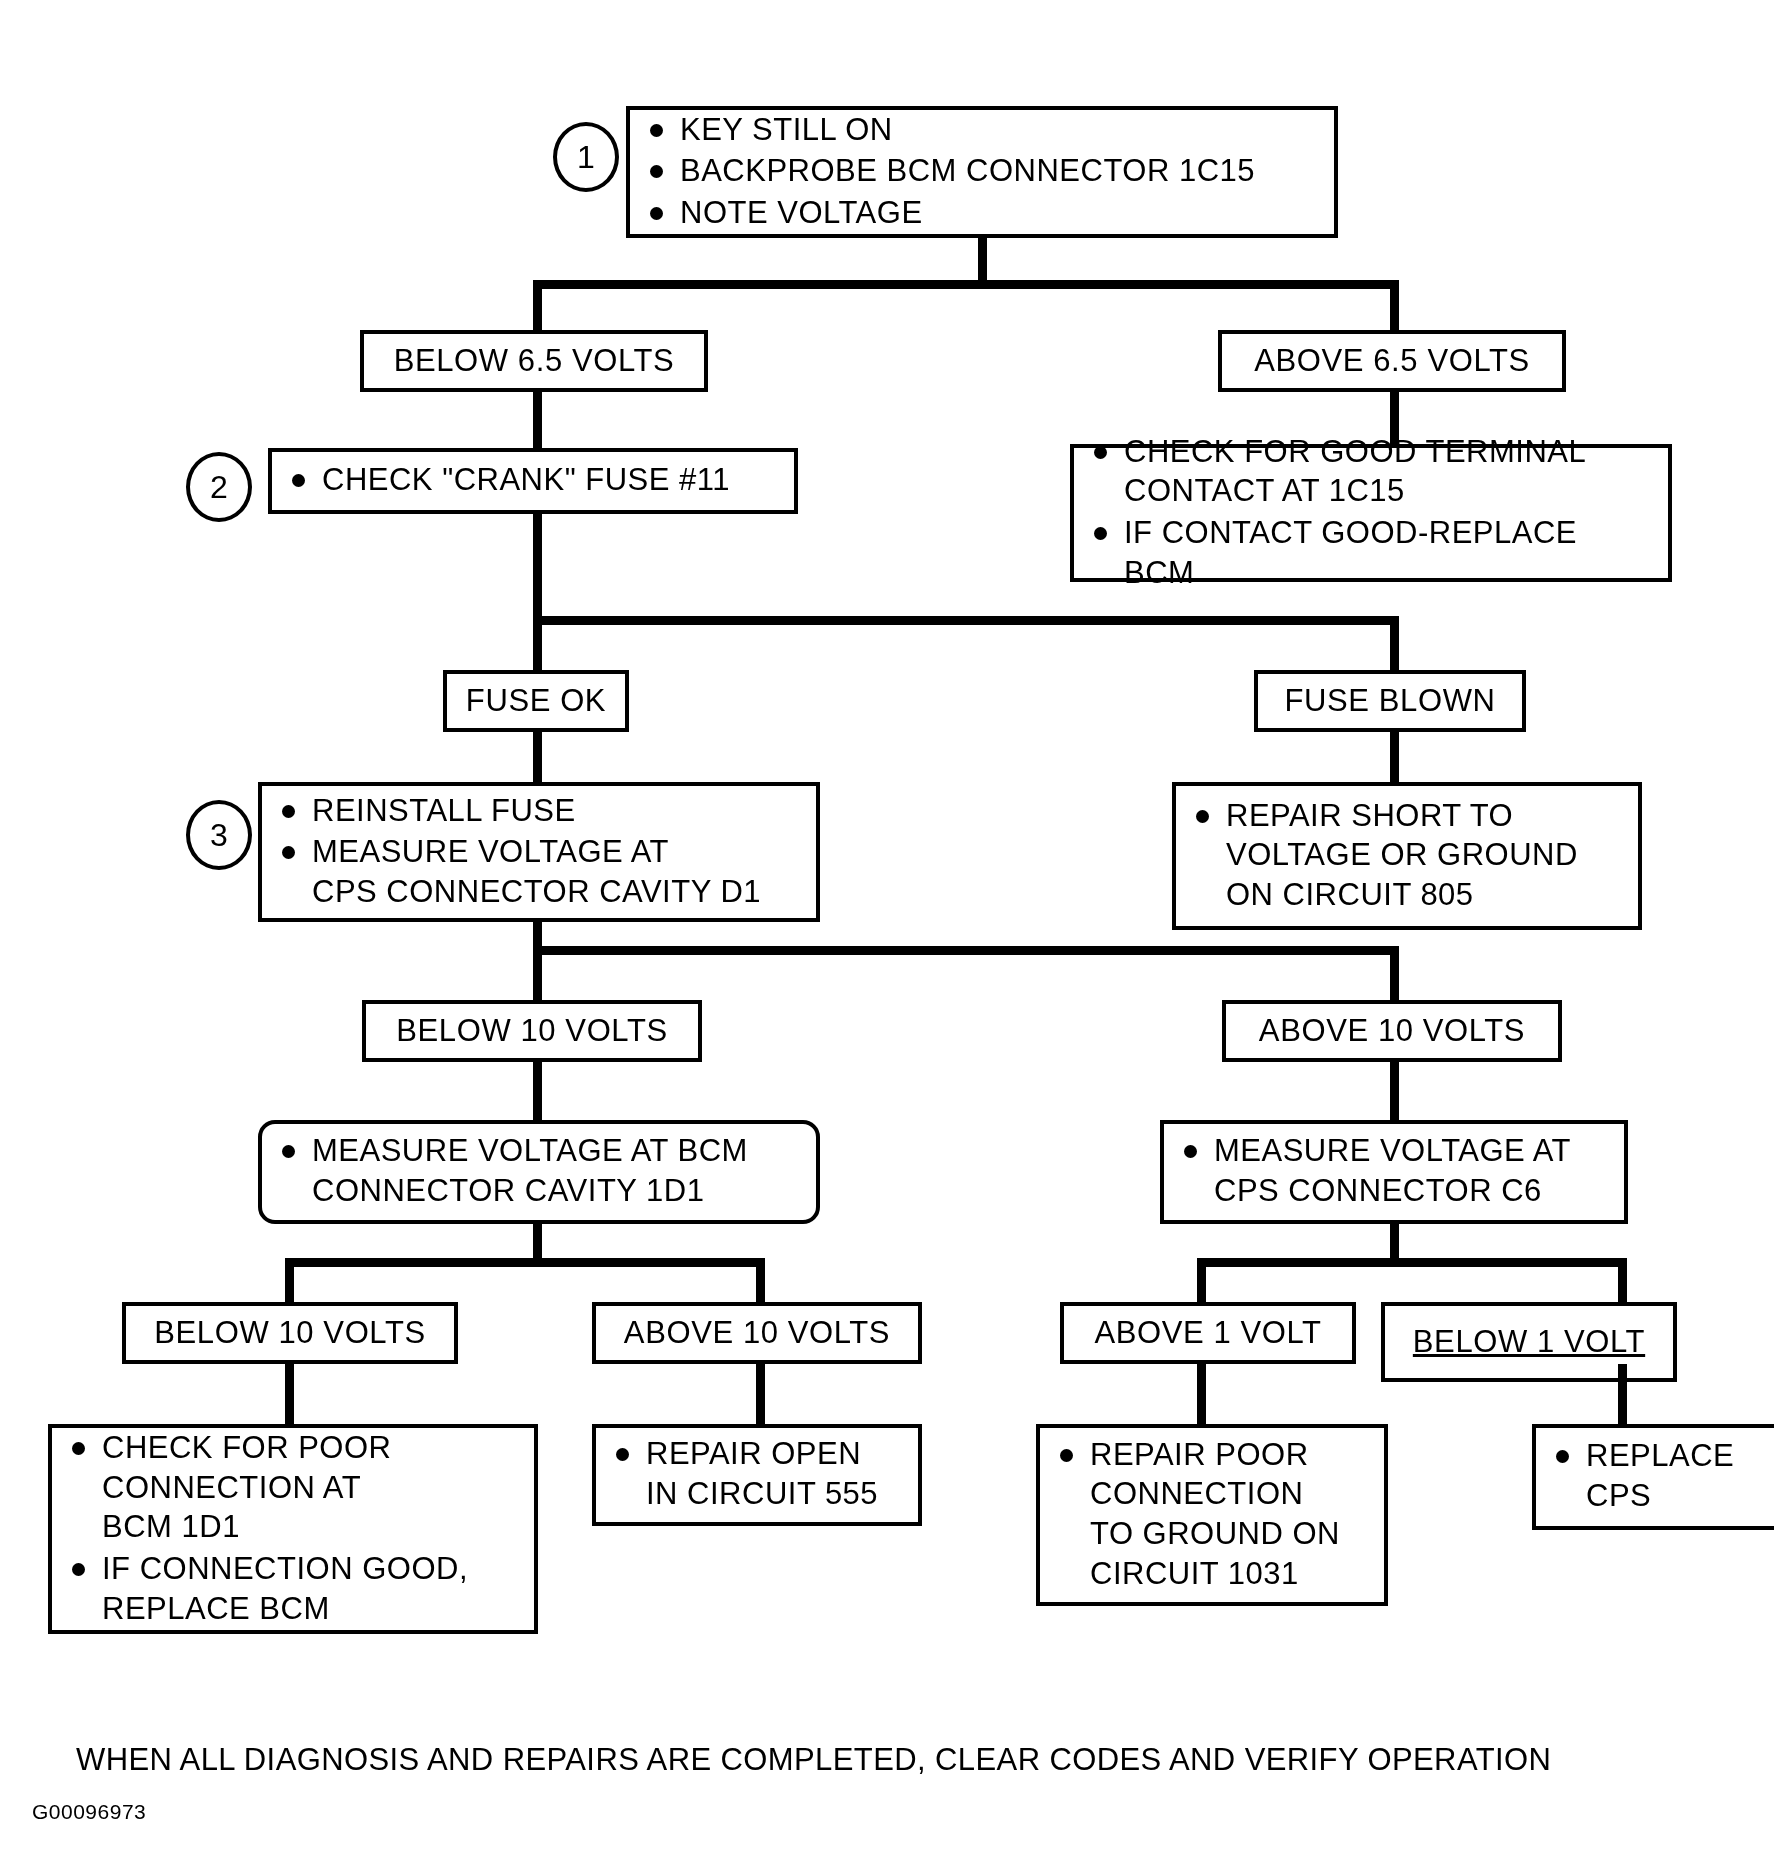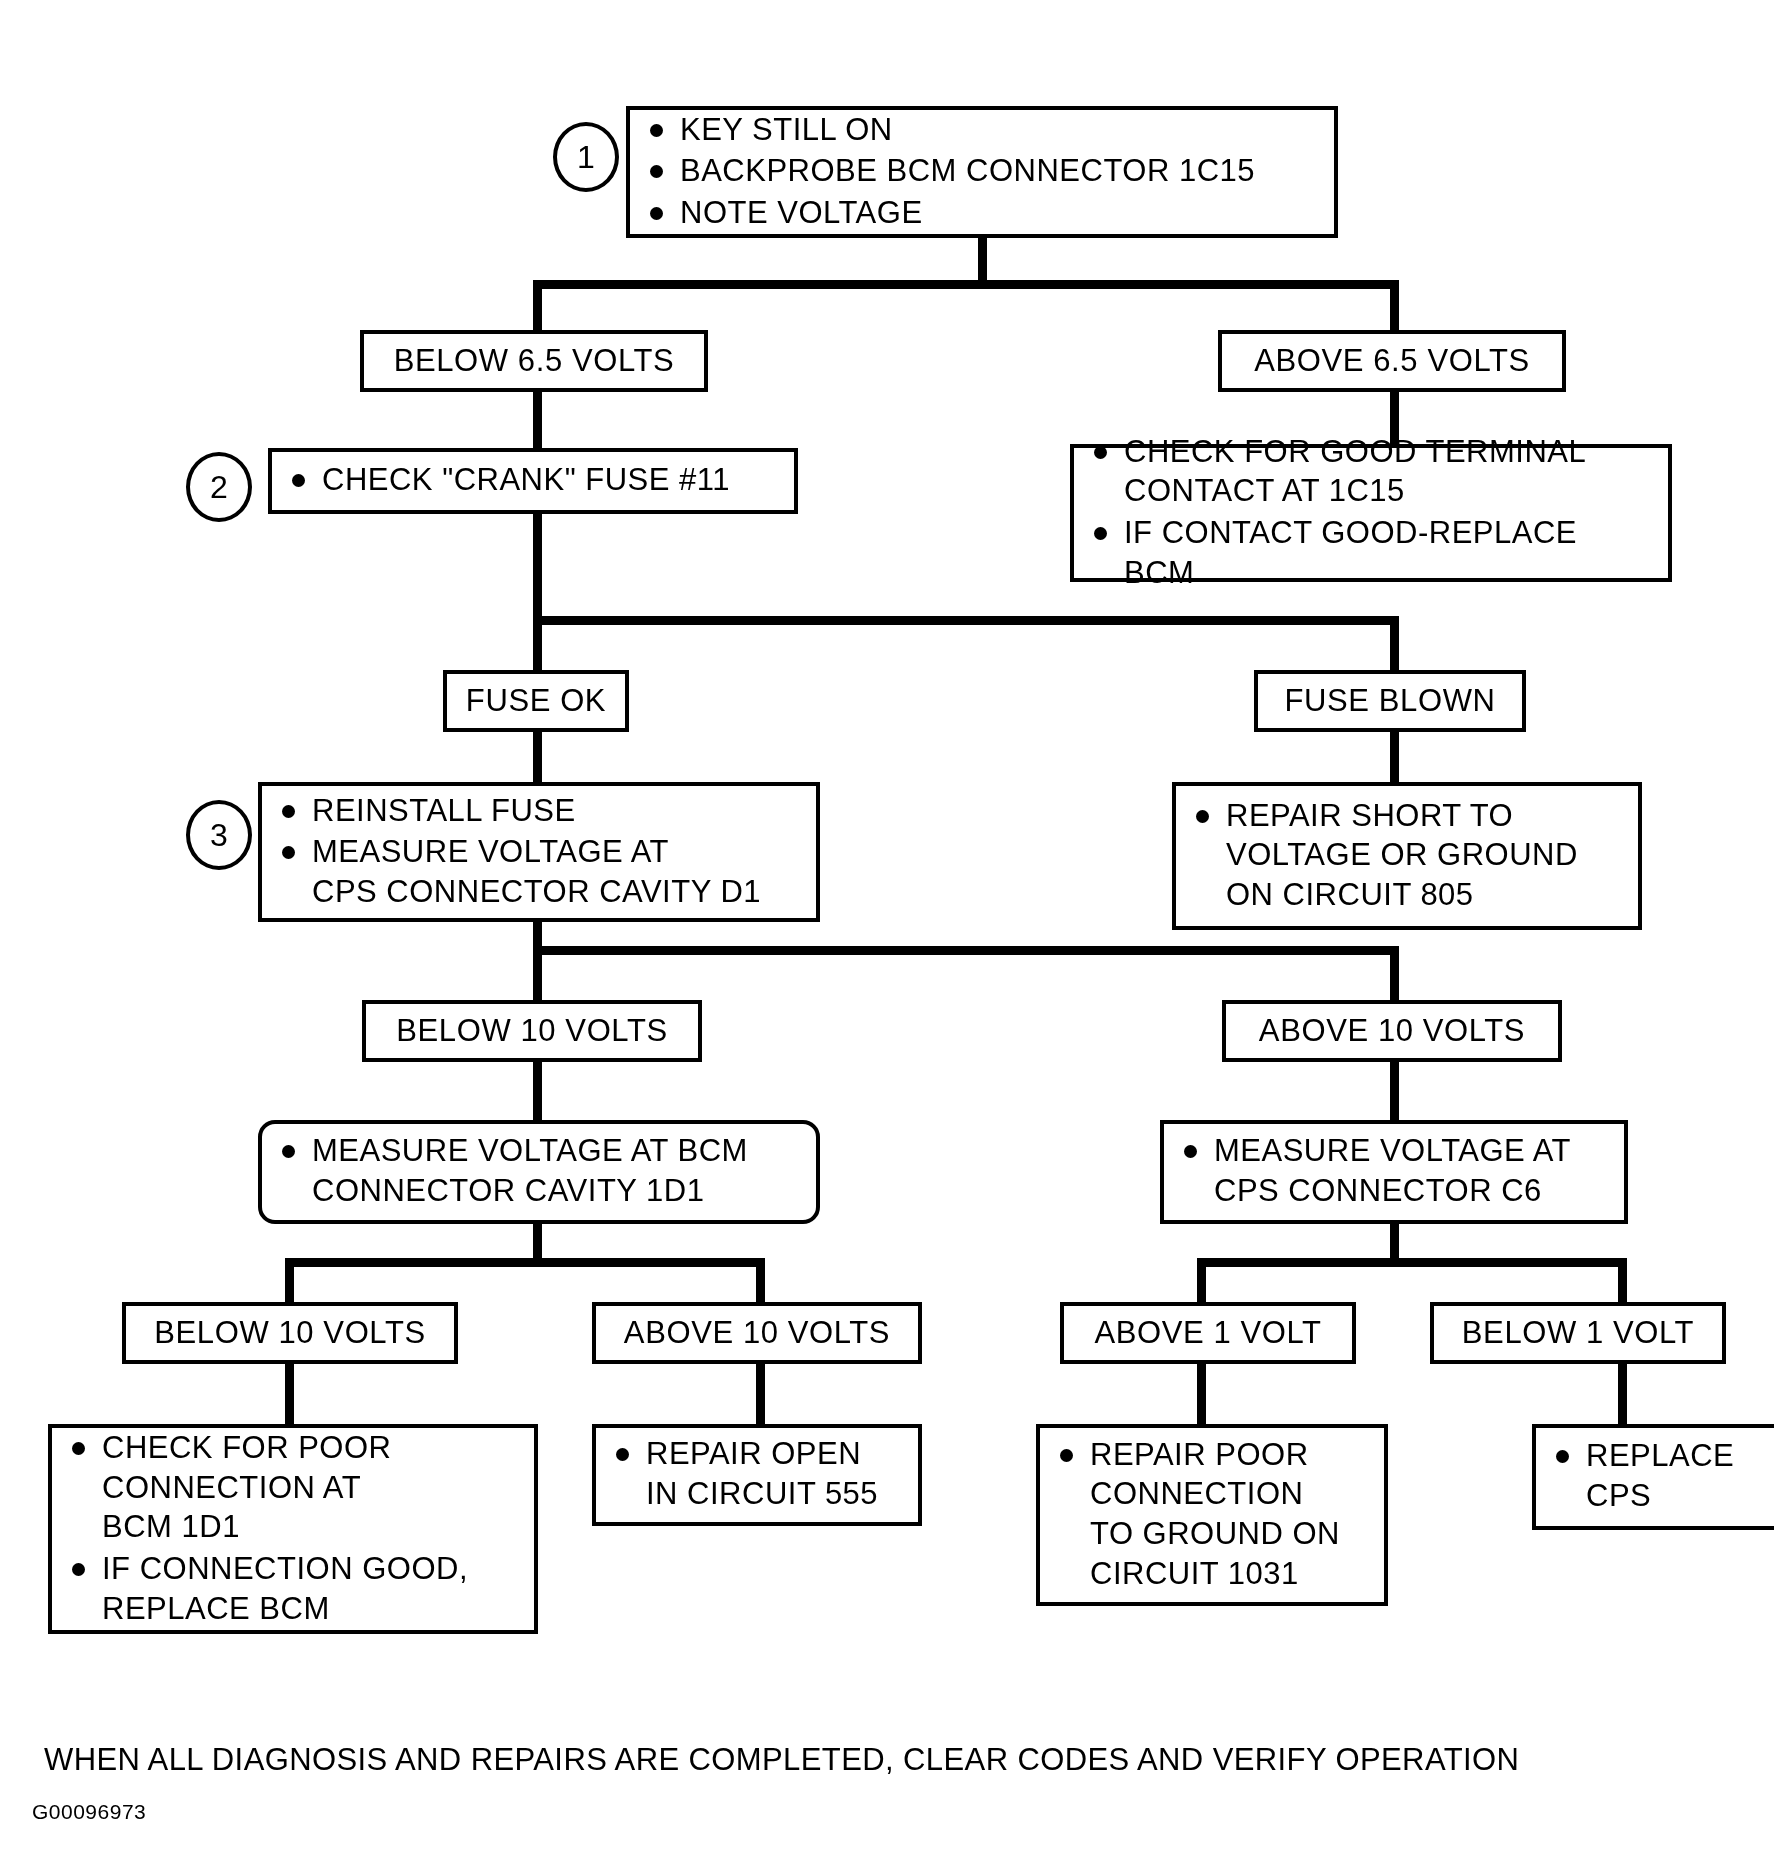--- a/index.html
+++ b/index.html
@@ -237,21 +237,21 @@
   </div>
 
   <div class="box cond" style="left:592px; top:1302px; width:330px; height:62px;">
     <span>ABOVE 10 VOLTS</span>
   </div>
 
   <div class="box cond" style="left:1060px; top:1302px; width:296px; height:62px;">
     <span>ABOVE 1 VOLT</span>
   </div>
 
-  <div class="box cond" style="left:1430px; top:1302px; width:296px; height:62px;">
+  <div class="box cond" style="left:1381px; top:1302px; width:296px; height:80px;text-decoration:underline;">
     <span>BELOW 1 VOLT</span>
   </div>
 
   <div class="vline" style="left:285px; top:1364px; height:64px;"></div>
   <div class="vline" style="left:756px; top:1364px; height:64px;"></div>
   <div class="vline" style="left:1197px; top:1364px; height:64px;"></div>
   <div class="vline" style="left:1618px; top:1364px; height:64px;"></div>
 
   <div class="box boxpad" style="left:48px; top:1424px; width:490px; height:210px;">
     <ul class="bullets">
@@ -279,17 +279,17 @@
     </ul>
   </div>
 
   <div class="box boxpad" style="left:1532px; top:1424px; width:250px; height:106px;">
     <ul class="bullets">
       <li>REPLACE
 CPS</li>
     </ul>
   </div>
 
-  <div class="footer-note" style="left:44px; top:1742px;text-align:center;">WHEN ALL DIAGNOSIS AND REPAIRS ARE COMPLETED, CLEAR CODES AND VERIFY OPERATION</div>
+  <div class="footer-note" style="left:76px; top:1742px;text-align:center;">WHEN ALL DIAGNOSIS AND REPAIRS ARE COMPLETED, CLEAR CODES AND VERIFY OPERATION</div>
 
   <div class="doc-id" style="left:32px; top:1800px;">G00096973</div>
 
 </div>
 
 </body></html>

